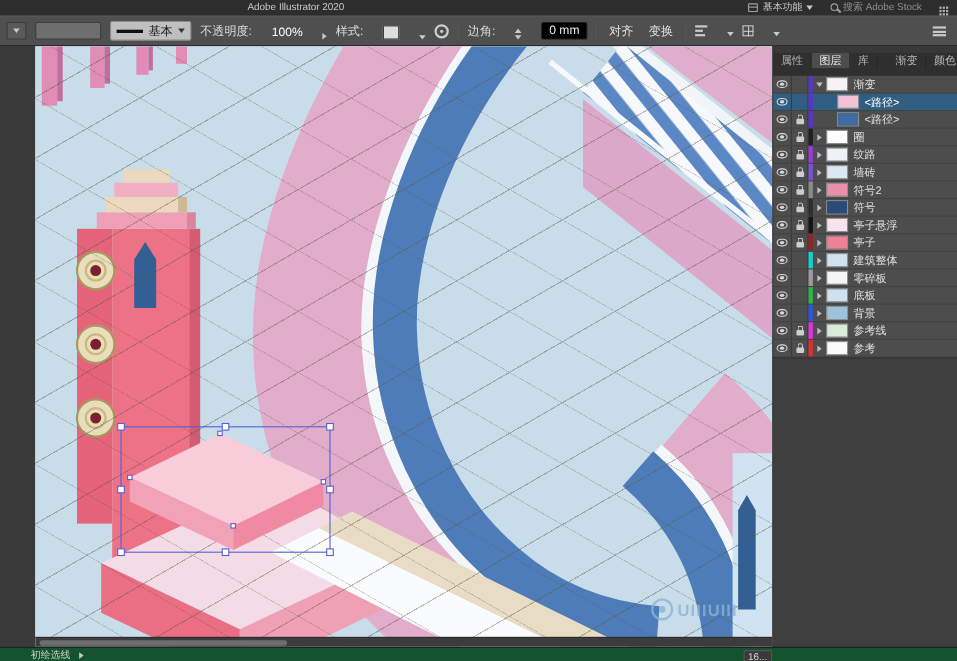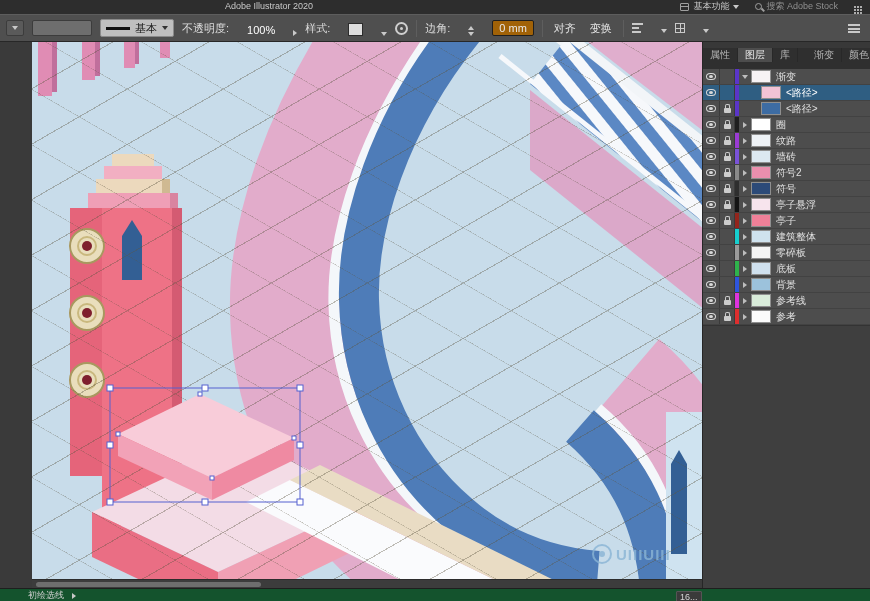--- a/index.html
+++ b/index.html
@@ -36,21 +36,21 @@
   .cb-brush .dda { border-top-color:#333; }
   .ddr { width:0; height:0; border-top:3.5px solid transparent; border-bottom:3.5px solid transparent; border-left:4px solid #c9c9c9; }
   .cb-group { display: flex; align-items: flex-end; gap: 18px; }
   .cb-value { color: #ffffff; }
   .style-swatch { width: 15px; height: 13px; background: #dedede; border: 1px solid #2c2c2c; }
   .recolor { width: 13px; height: 13px; border-radius: 50%; border: 2px solid #cfcfcf; position: relative; }
   .recolor::after { content:""; position:absolute; left:3px; top:3px; width:3px; height:3px; border-radius:50%; background:#cfcfcf; }
   .spin { display:flex; flex-direction:column; gap:2px; }
   .spin::before { content:""; border-left:3px solid transparent; border-right:3px solid transparent; border-bottom:4px solid #c9c9c9; }
   .spin::after  { content:""; border-left:3px solid transparent; border-right:3px solid transparent; border-top:4px solid #c9c9c9; }
-  .corner-box { background:#a16207; border:1px solid #1f1f1f; border-radius:2px; padding:1px 6px; color:#eaeaea; }
+  .corner-box { background:#000000; border:1px solid #1f1f1f; border-radius:2px; padding:1px 6px; color:#eaeaea; }
   .cb-btn { padding: 2px 3px; color: #e3e3e3; }
   .vsep { width: 1px; height: 17px; background: #3b3b3b; border-right: 1px solid #5e5e5e; }
   .alnicon { width: 11px; height: 10px;
              background: linear-gradient(#c9c9c9,#c9c9c9) 0 0/11px 2px no-repeat,
                          linear-gradient(#c9c9c9,#c9c9c9) 0 4px/7px 2px no-repeat,
                          linear-gradient(#c9c9c9,#c9c9c9) 0 8px/9px 2px no-repeat; }
   .tficon { width: 10px; height: 10px; border: 1px solid #c9c9c9;
             background: linear-gradient(#c9c9c9,#c9c9c9) 4px 0/1px 10px no-repeat,
                         linear-gradient(#c9c9c9,#c9c9c9) 0 4px/10px 1px no-repeat; }
   .burger { width: 12px; height: 9px; border-top: 2px solid #c9c9c9; border-bottom: 2px solid #c9c9c9; position: relative; margin-left: auto; margin-right: 4px; }

